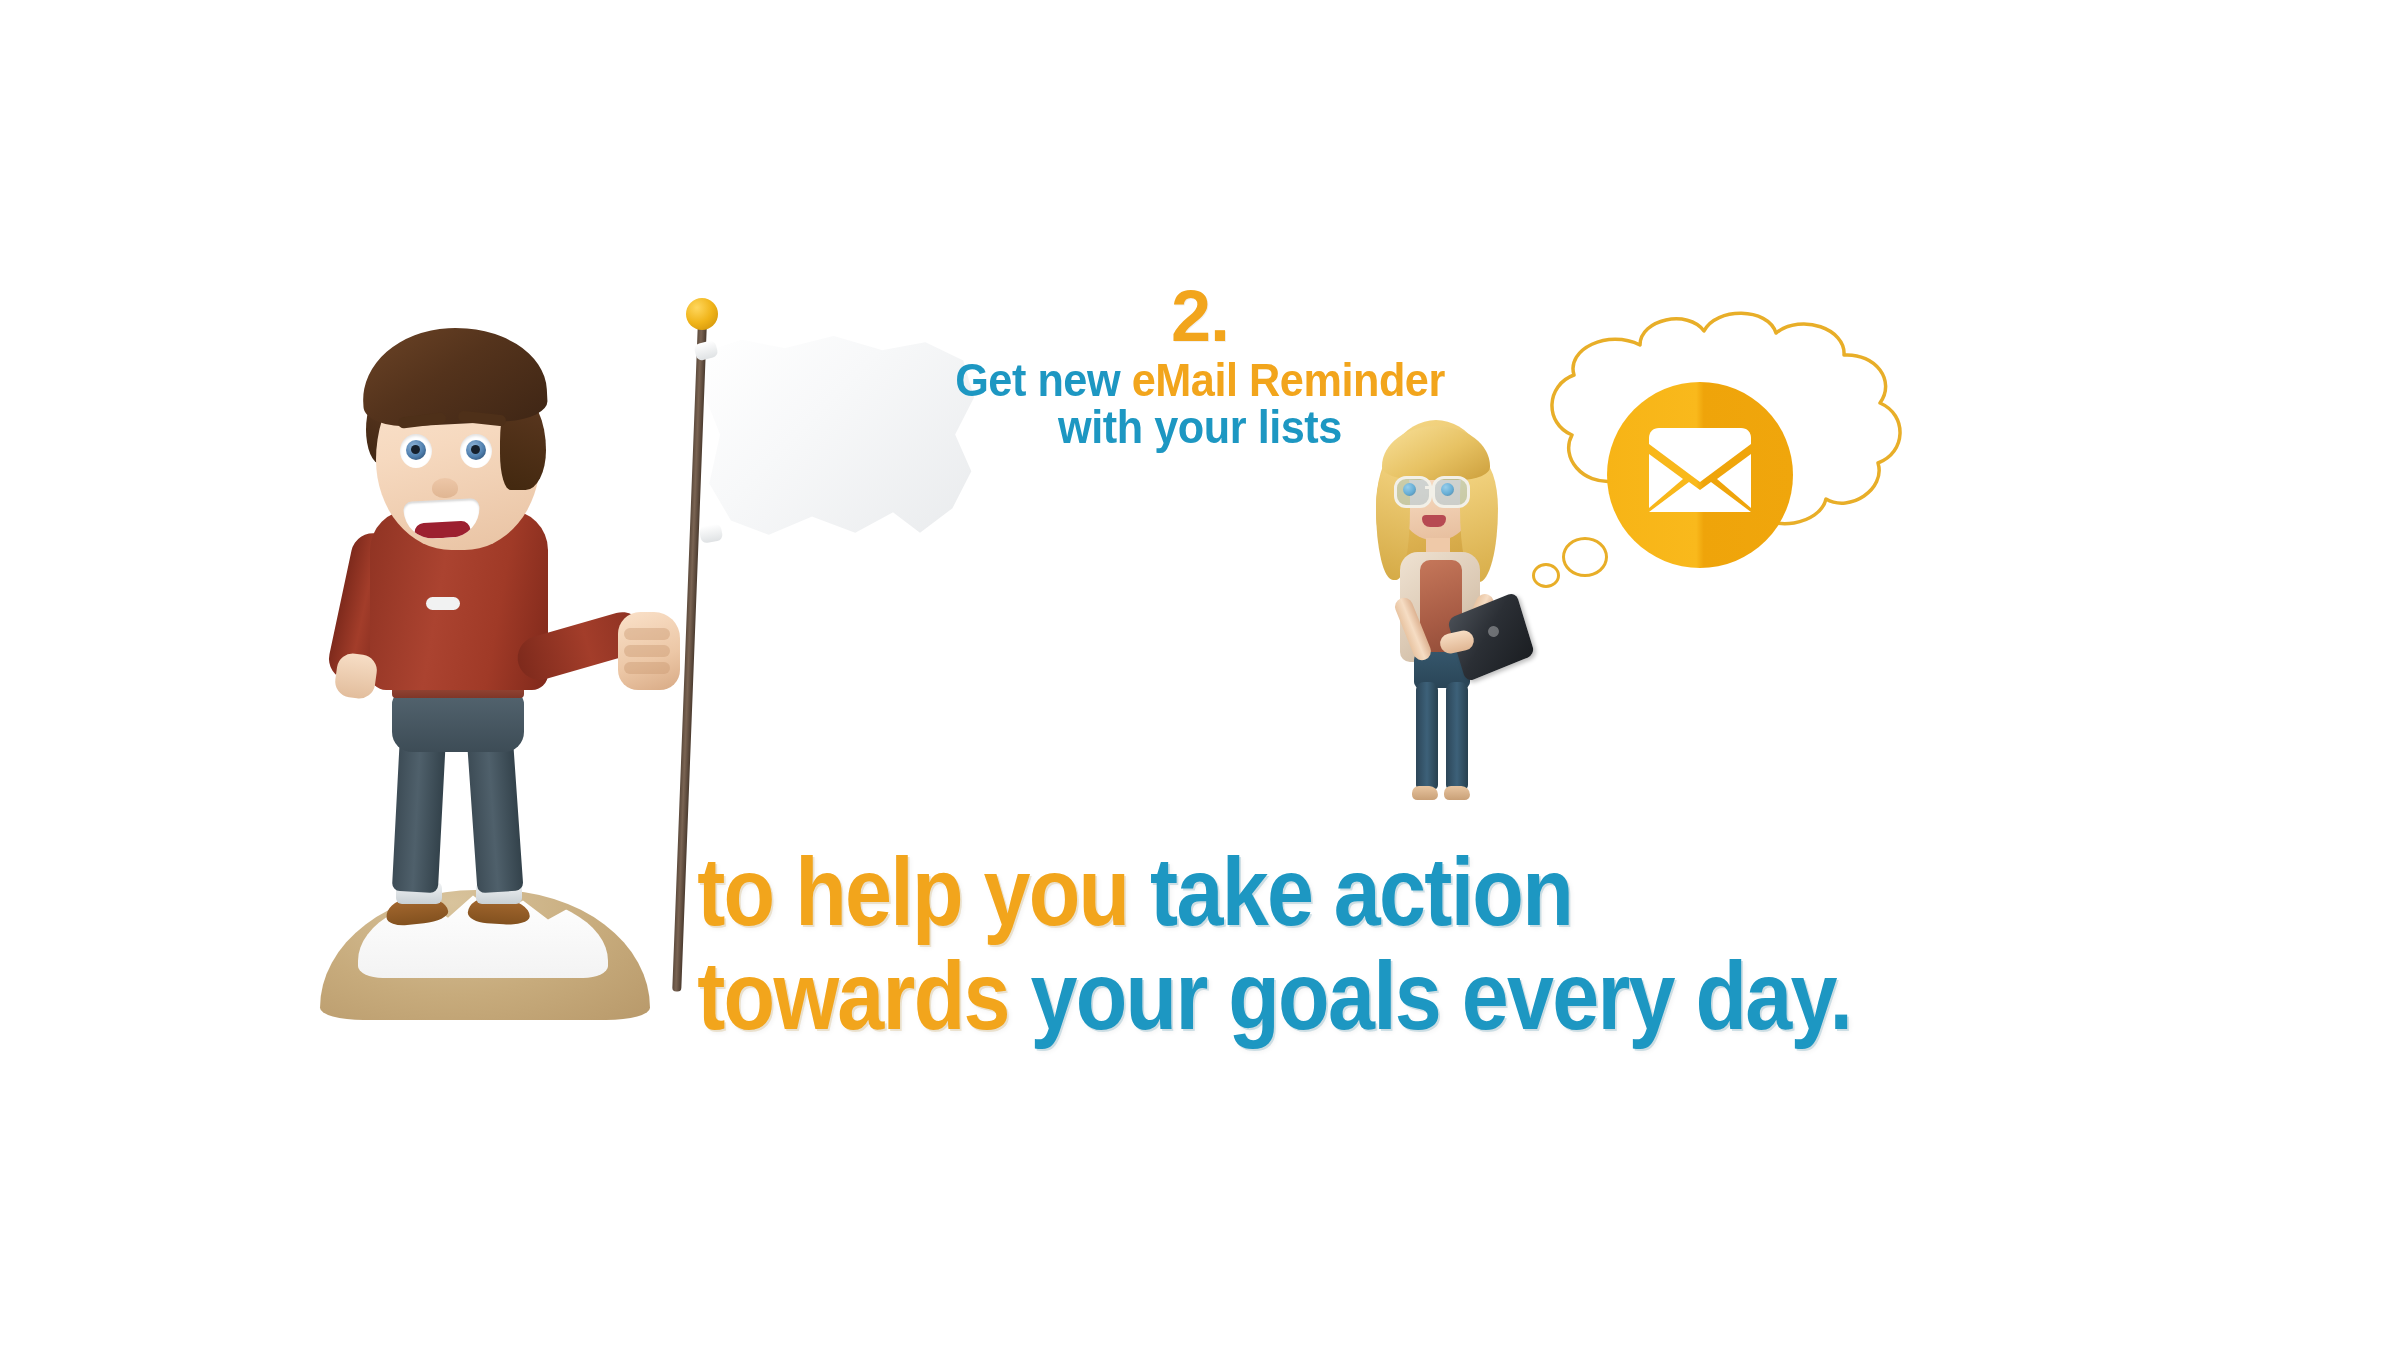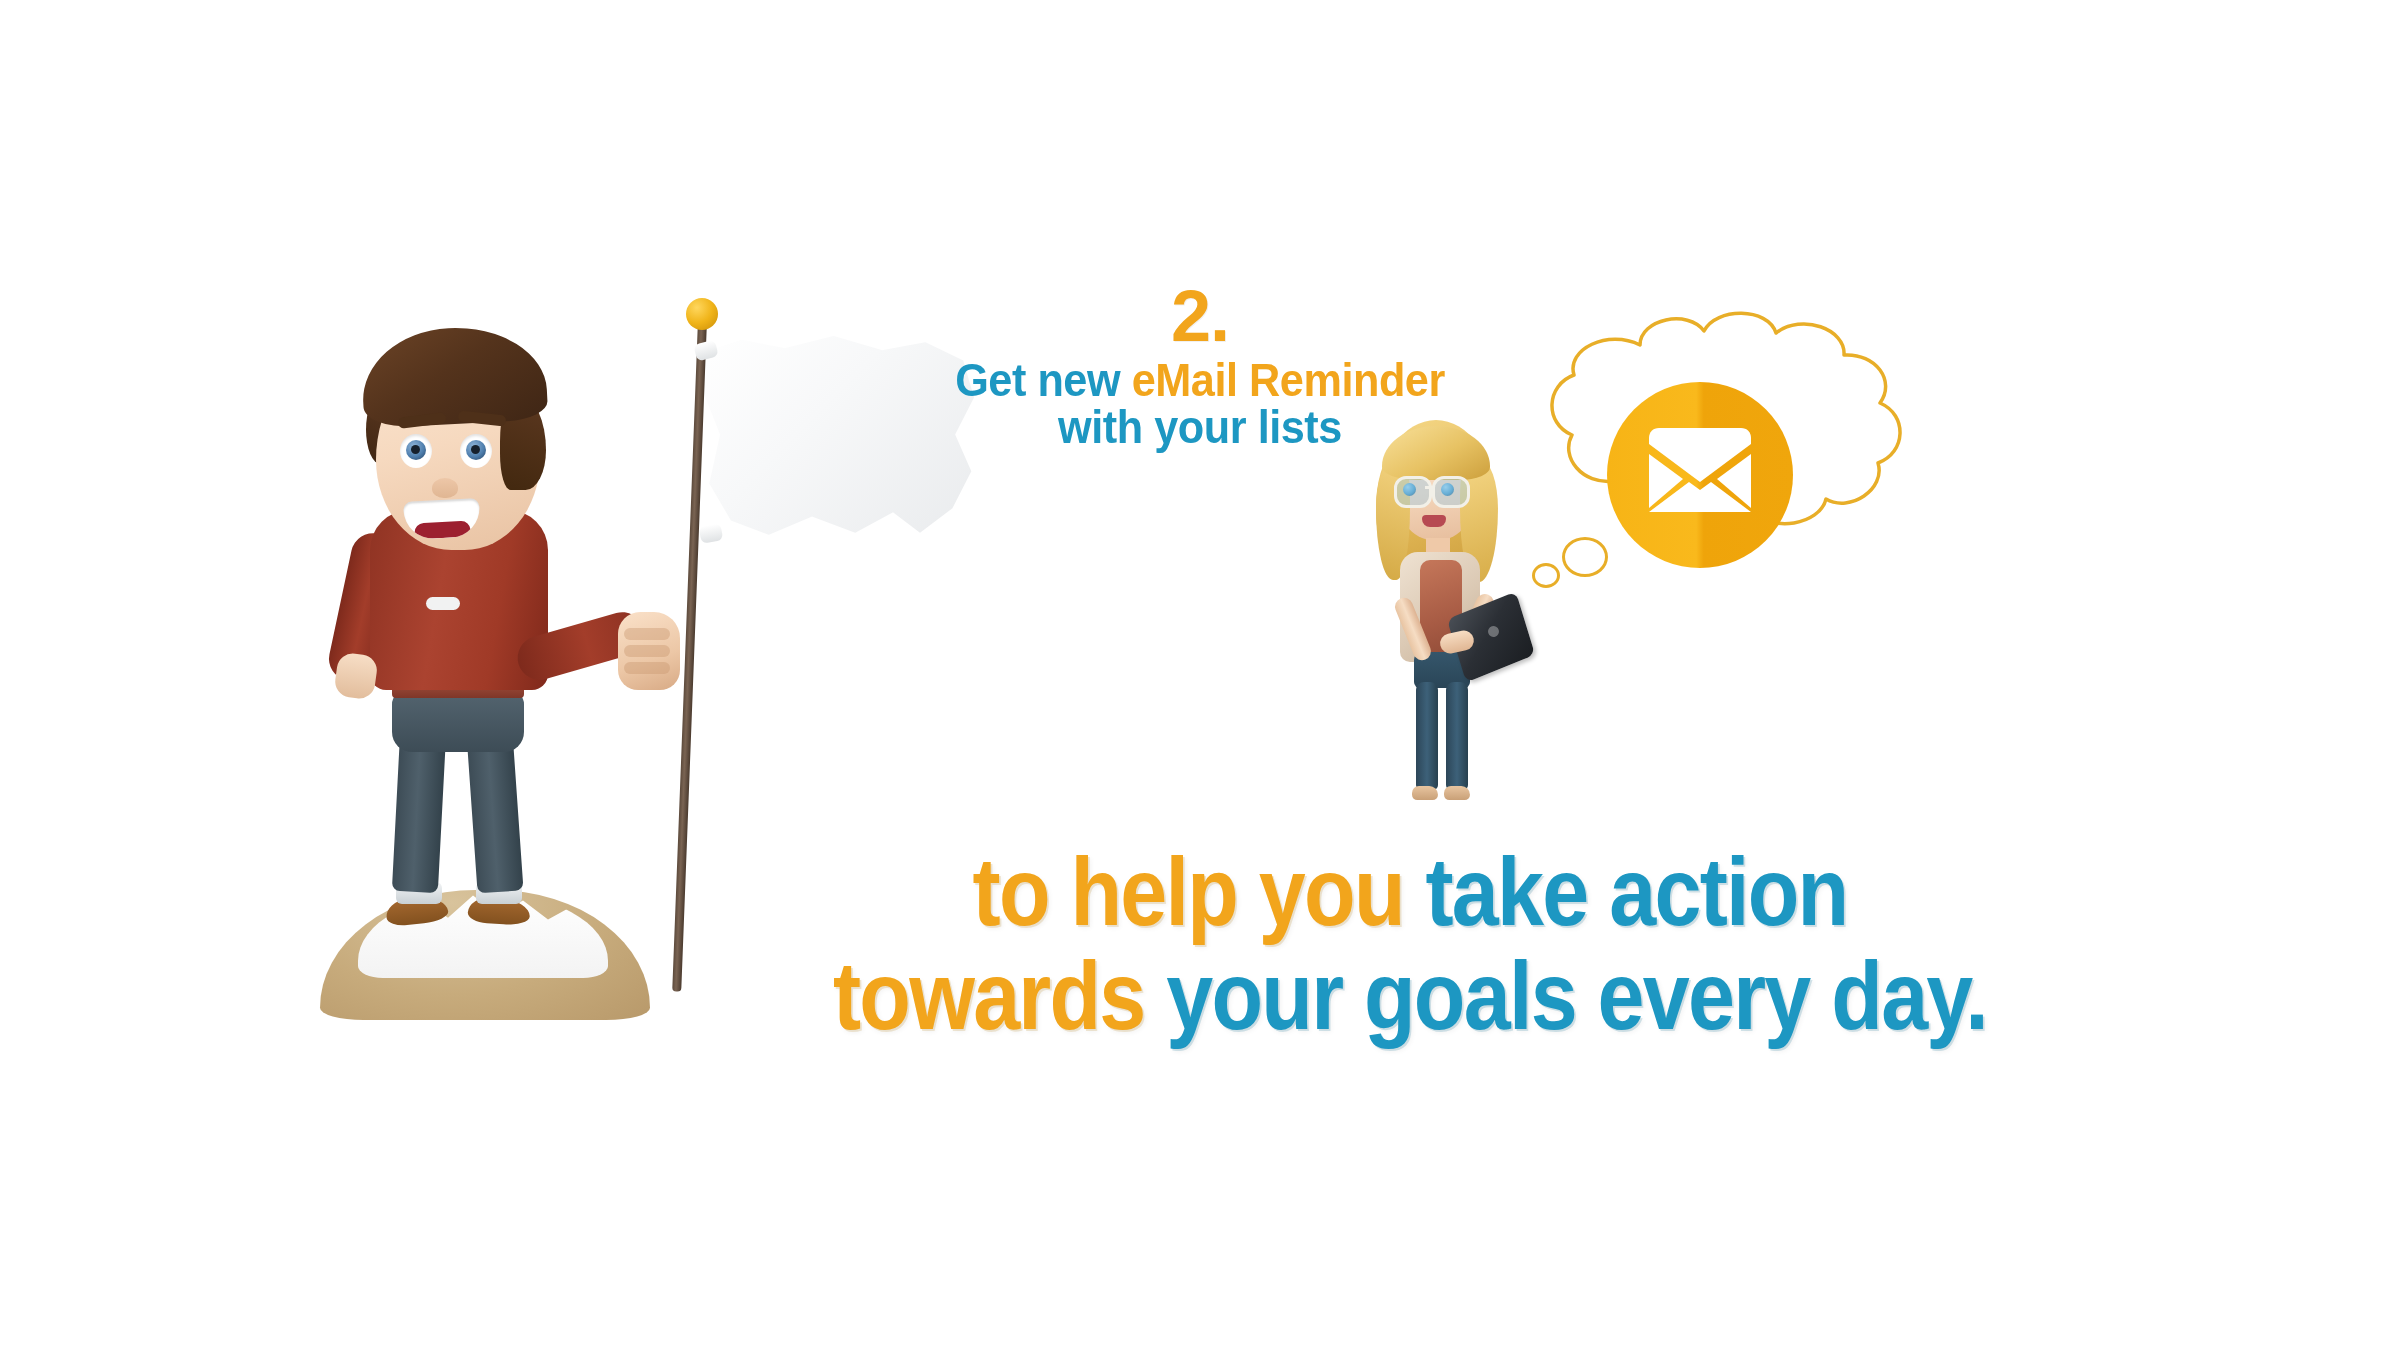--- a/index.html
+++ b/index.html
@@ -54,21 +54,21 @@
   }
   .teal { color: #1D97C2; }
   .orange { color: #F2A51C; }
 
   
   #main-statement {
     position: absolute;
     left: 600px;
     top: 840px;
     width: 1620px;
-    text-align: center;
+    text-align: left;
   }
   .main-line {
     font-family: "Liberation Sans", sans-serif;
     font-weight: bold;
     font-size: 96px;
     line-height: 1.08;
     letter-spacing: -2px;
     white-space: nowrap;
     transform: scaleX(0.88);
     transform-origin: center;

